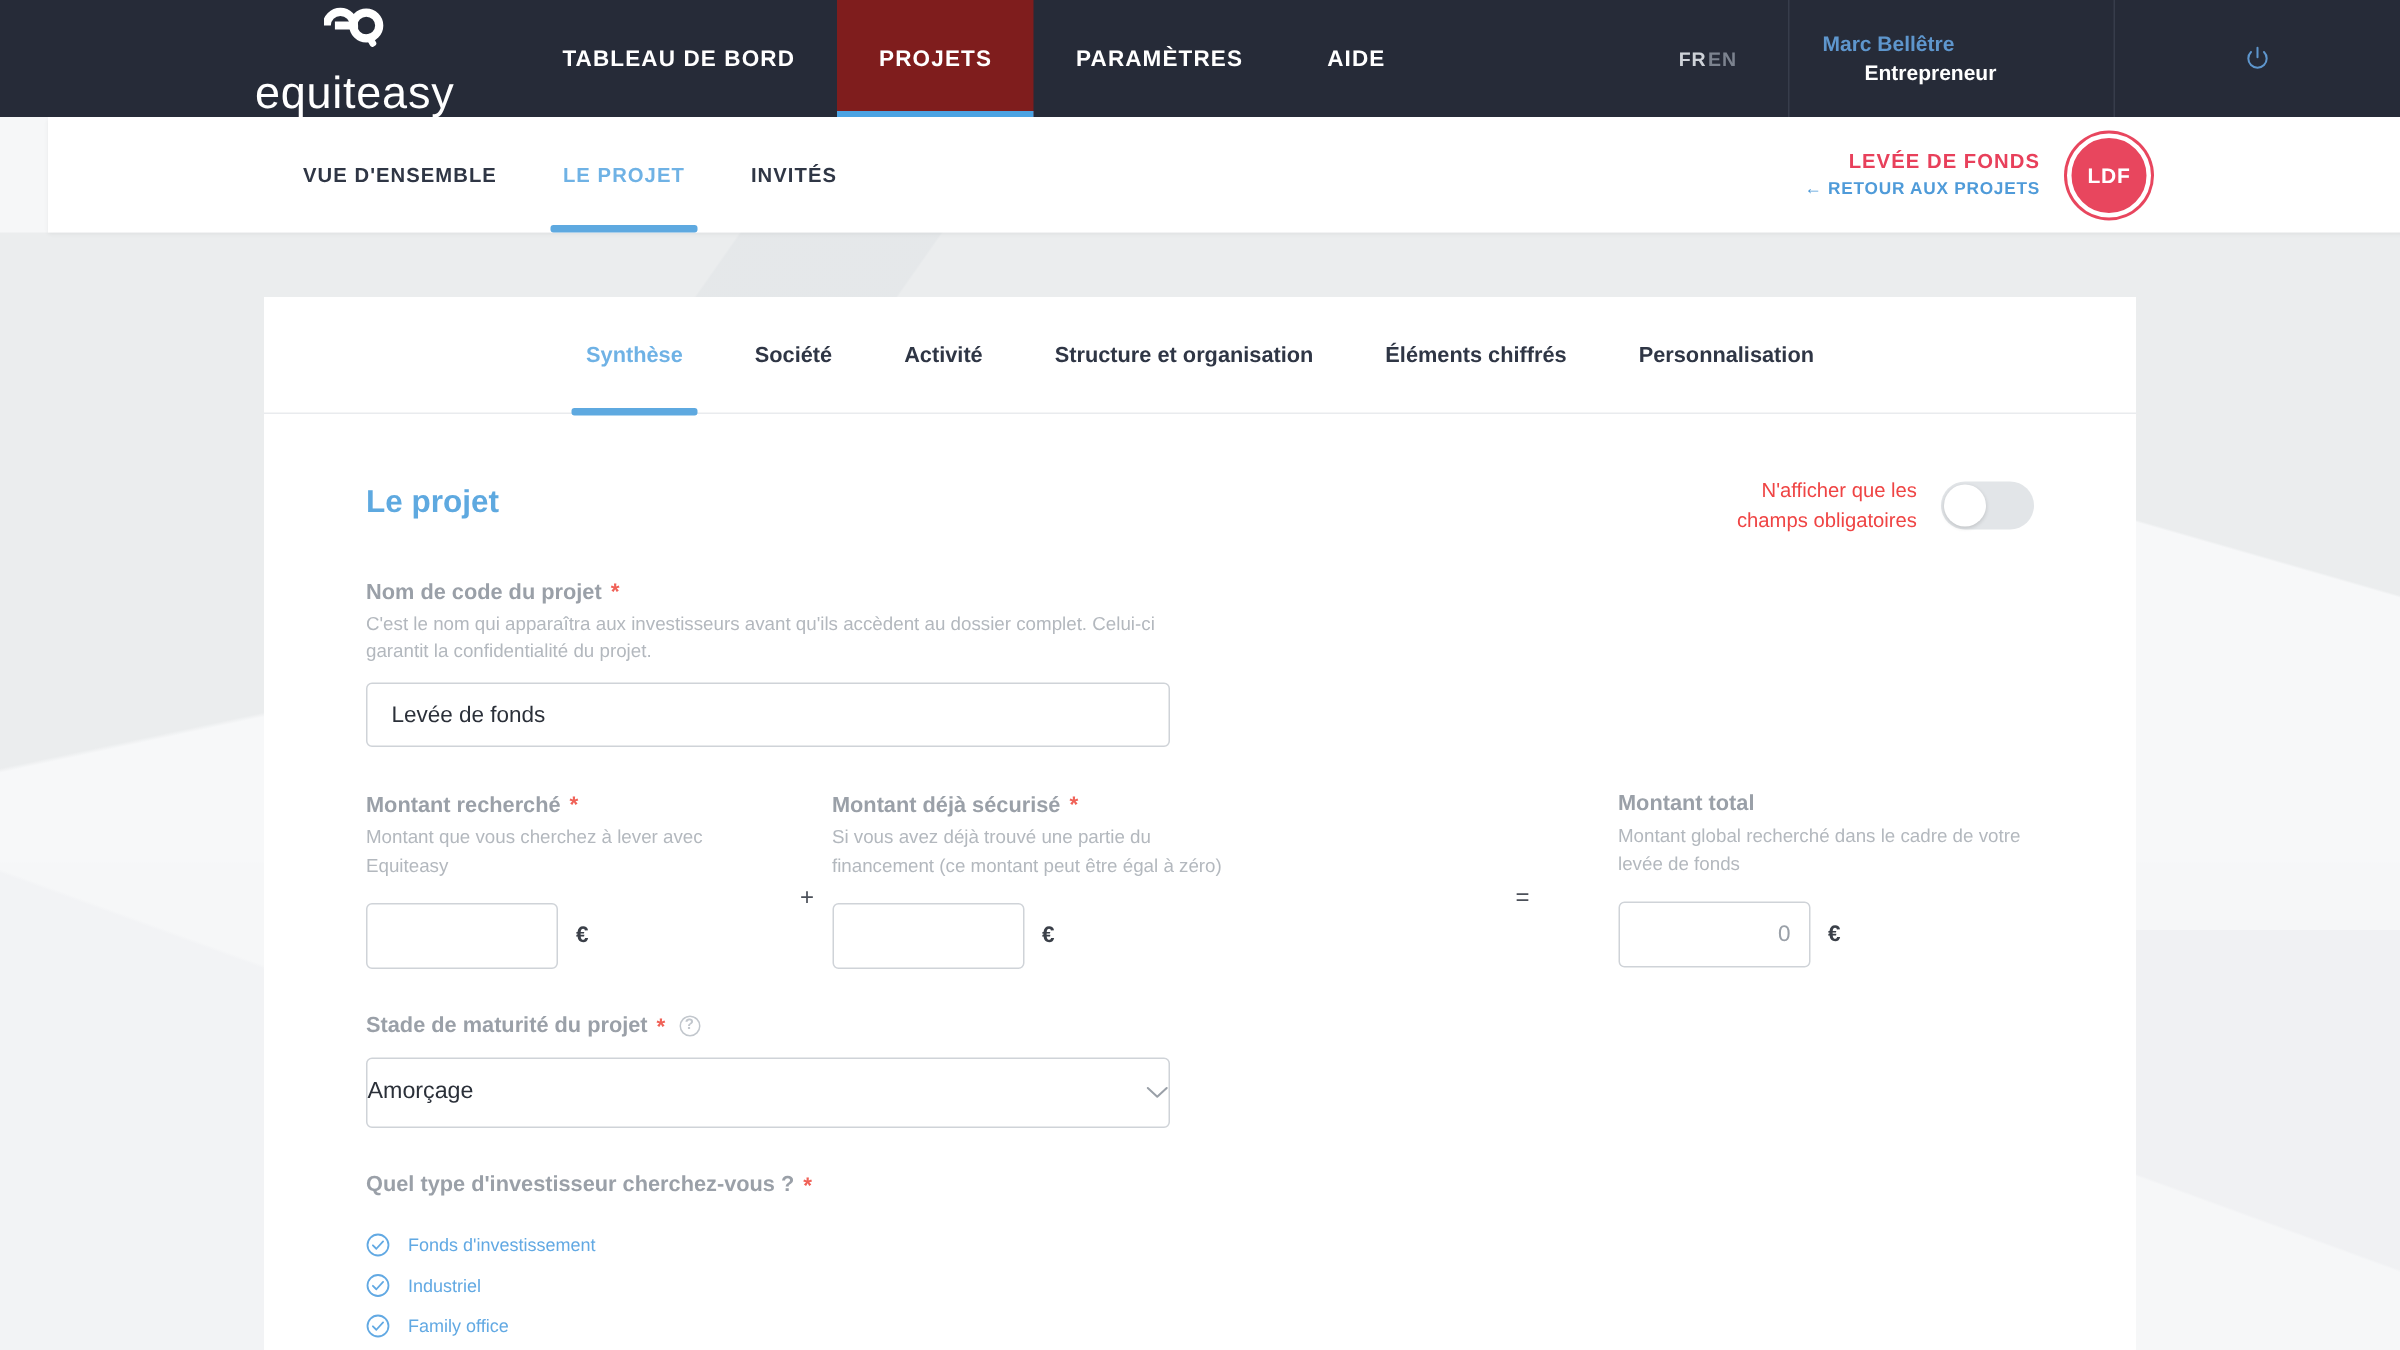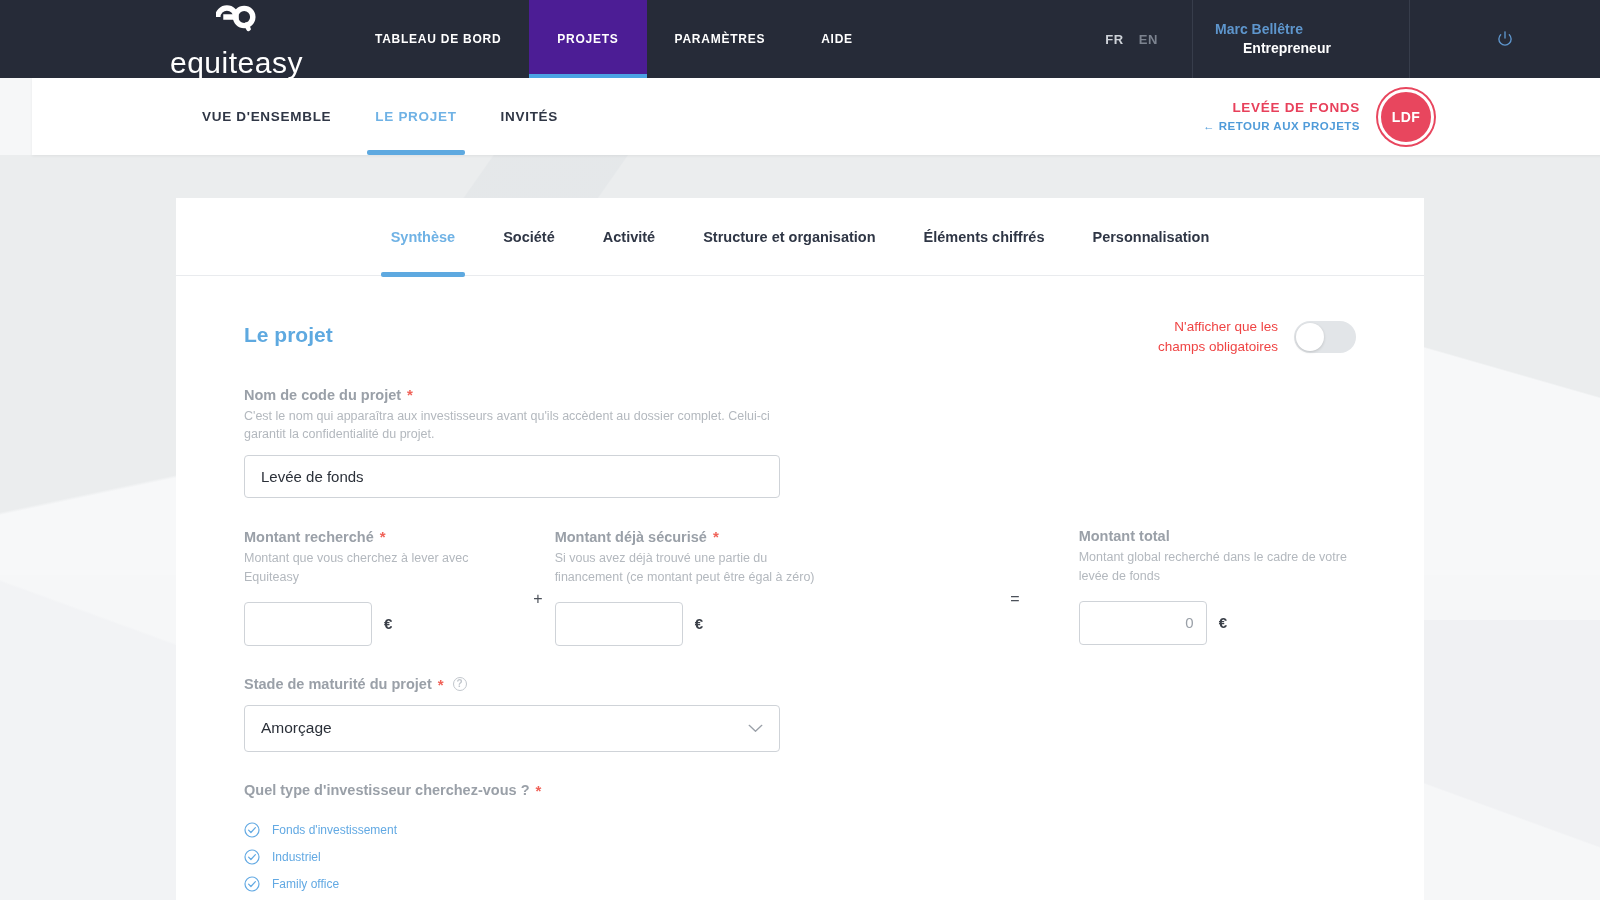--- a/index.html
+++ b/index.html
@@ -54,32 +54,32 @@
   }
   .brand-logo { width: 40px; height: 34px; display: block; }
   .brand-name {
     color: #ffffff; font-size: 30px; font-weight: 300;
     letter-spacing: .5px; line-height: 1;
   }
   .topnav-links { display: flex; align-items: stretch; }
   .topnav-link {
     display: flex; align-items: center;
     padding: 0 28px;
-    color: #ffffff; font-size: 12px; font-weight: 700;
+    color: #ffffff; font-size: 15px; font-weight: 700;
     letter-spacing: .75px; cursor: pointer;
     position: relative; white-space: nowrap;
   }
-  .topnav-link.active { background: #4c1d95; }
+  .topnav-link.active { background: #7f1d1d; }
   .topnav-link.active::after {
     content: ""; position: absolute; left: 0; right: 0; bottom: 0;
     height: 4px; background: #4ba3e3;
   }
   .topnav-right { margin-left: auto; display: flex; align-items: stretch; }
   .lang {
-    display: flex; align-items: center; gap: 15px;
+    display: flex; align-items: center; gap: 1px;
     padding: 0 34px; font-size: 13px; font-weight: 700; letter-spacing: .6px;
   }
   .lang-fr { color: #ced2d8; cursor: pointer; }
   .lang-en { color: #7c838f; cursor: pointer; }
   .user-box {
     display: flex; align-items: center;
     padding: 0 26px 0 22px; min-width: 218px;
     border-left: 1px solid #373d4b; border-right: 1px solid #373d4b;
     cursor: pointer;
   }
@@ -207,21 +207,21 @@
   }
   .euro { color: #3b4049; font-size: 15px; font-weight: 700; }
   .operator {
     color: #4b5059; font-size: 16px; font-weight: 400;
     margin-top: 62px;
   }
 
   .select-wrap {
     margin-top: 12px; width: 536px; height: 47px;
     border: 1px solid #cfd3d8; border-radius: 4px;
-    display: flex; align-items: center; padding: 0 16px;
+    display: flex; align-items: center; padding: 0 0;
     background: #ffffff; cursor: pointer;
   }
   .select-value { font-size: 15.5px; color: #2b3039; }
   .chevron { margin-left: auto; width: 15px; height: 9px; }
 
   .checkbox-list { margin-top: 18px; }
   .checkbox-item {
     display: flex; align-items: center; gap: 12px;
     height: 27px; cursor: pointer;
   }

